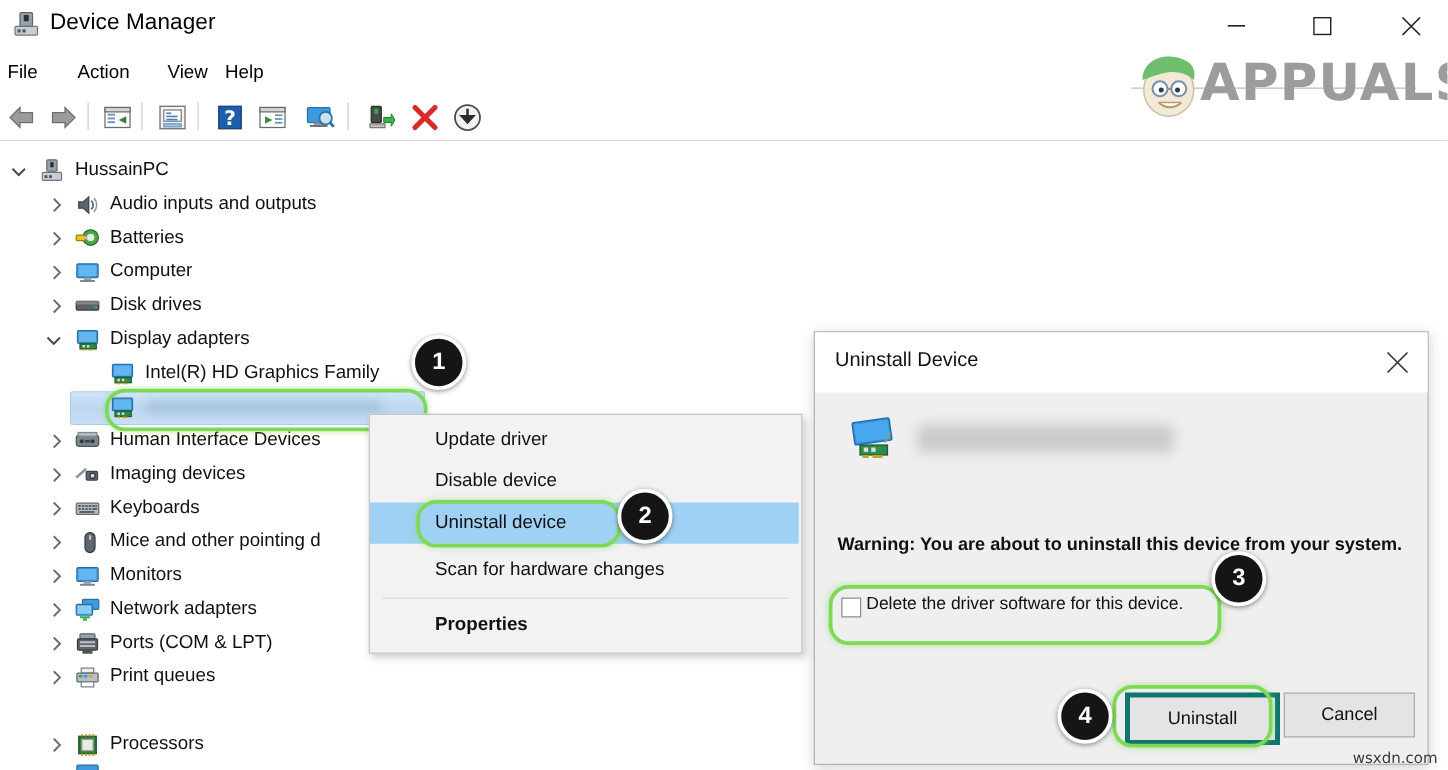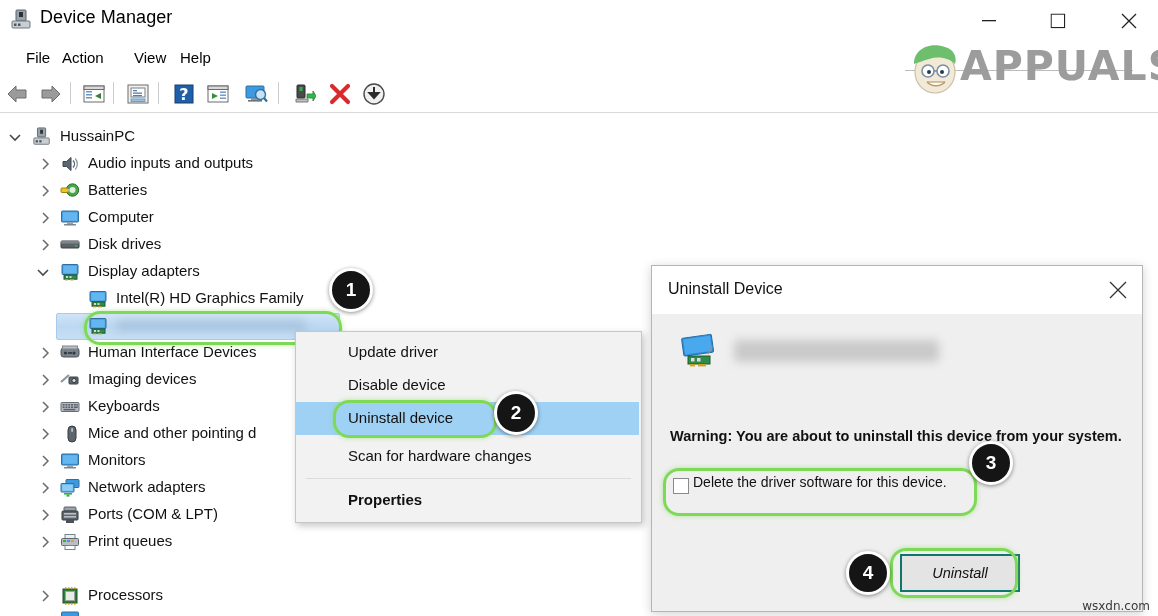--- a/index.html
+++ b/index.html
@@ -20,21 +20,21 @@
   .winbtn svg{position:absolute;left:50%;top:50%;transform:translate(-50%,-50%);}
   #btn-min{left:966px;}
   #btn-max{left:1035px;}
   #btn-close{left:1106px;}
 
   
   #menubar{position:absolute;left:0;top:44px;width:1158px;height:30px;background:#fff;}
   .menu-item{
     position:absolute;top:3px;font-size:15px;color:#000;padding:2px 6px;cursor:default;
   }
-  #menu-file{left:20px;}
+  #menu-file{left:0;}
   #menu-action{left:56px;}
   #menu-view{left:128px;}
   #menu-help{left:174px;}
 
   
   #toolbar{position:absolute;left:0;top:76px;width:1158px;height:36px;background:#fff;
            border-bottom:1px solid #d9d9d9;}
   .tb{position:absolute;top:4px;width:28px;height:28px;cursor:default;}
   .tb svg{position:absolute;left:2px;top:2px;}
   .tbsep{position:absolute;top:6px;width:1px;height:22px;background:#cccccc;}
@@ -101,21 +101,21 @@
   }
   #dlg-warning{position:absolute;left:18px;top:162px;font-size:14.5px;font-weight:bold;color:#111;}
   #chk-box{position:absolute;left:21px;top:212px;width:14px;height:14px;
            background:#fff;border:1px solid #8a8a8a;cursor:default;}
   #chk-label{position:absolute;left:41px;top:208px;font-size:14px;color:#111;}
   .dbtn{
     position:absolute;top:288px;height:34px;background:#e4e4e4;border:1px solid #adadad;
     font-size:14.5px;color:#111;display:flex;align-items:center;justify-content:center;
     cursor:default;font-family:"Liberation Sans",sans-serif;
   }
-  #btn-uninstall{left:248px;width:116px;border:2px solid #0f766e;background:#e4e4e4;font-style:italic;}
+  #btn-uninstall{left:248px;width:116px;border:4px solid #0f766e;background:#e4e4e4;}
   #btn-cancel{left:375px;width:103px;}
 
   
   #appuals{position:absolute;left:905px;top:40px;width:230px;height:55px;}
   #appuals .ap-text{
     position:absolute;left:55px;top:2px;font-size:41px;font-weight:bold;
     color:#9c9c9c;letter-spacing:1px;font-family:"DejaVu Sans",sans-serif;
   }
   #appuals .ap-strike{position:absolute;left:0;top:30px;width:228px;height:1px;background:#bdbdbd;}
   #wsxdn{position:absolute;right:8px;bottom:3px;font-size:12px;color:#3a3a3a;
@@ -610,20 +610,21 @@
     </svg>
   </span>
   <div id="dlg-devname"></div>
 
   <div id="dlg-warning">Warning: You are about to uninstall this device from your system.</div>
 
   <div id="chk-box"></div>
   <div id="chk-label">Delete the driver software for this device.</div>
 
   <div class="dbtn" id="btn-uninstall">Uninstall</div>
+  <div class="dbtn" id="btn-cancel">Cancel</div>
 </div>
 
 <div class="ghl" style="left:663px;top:468px;width:308px;height:42px;"></div>
 
 <div class="ghl" style="left:890px;top:548px;width:122px;height:44px;"></div>
 
 <div class="badge" style="left:329px;top:268px;">1</div>
 <div class="badge" style="left:494px;top:391px;">2</div>
 <div class="badge" style="left:969px;top:441px;">3</div>
 <div class="badge" style="left:846px;top:551px;">4</div>

